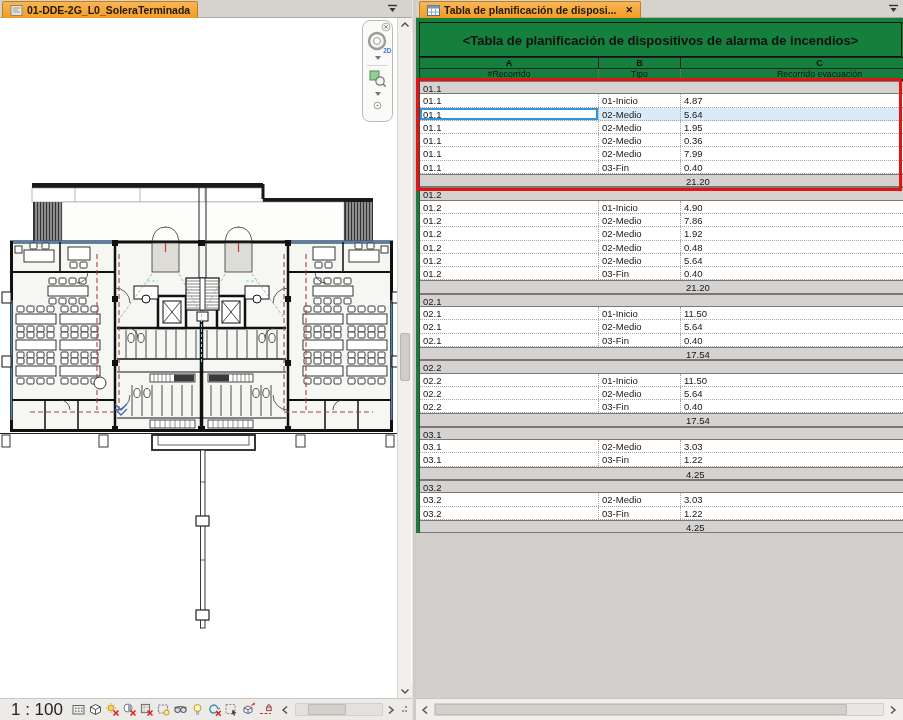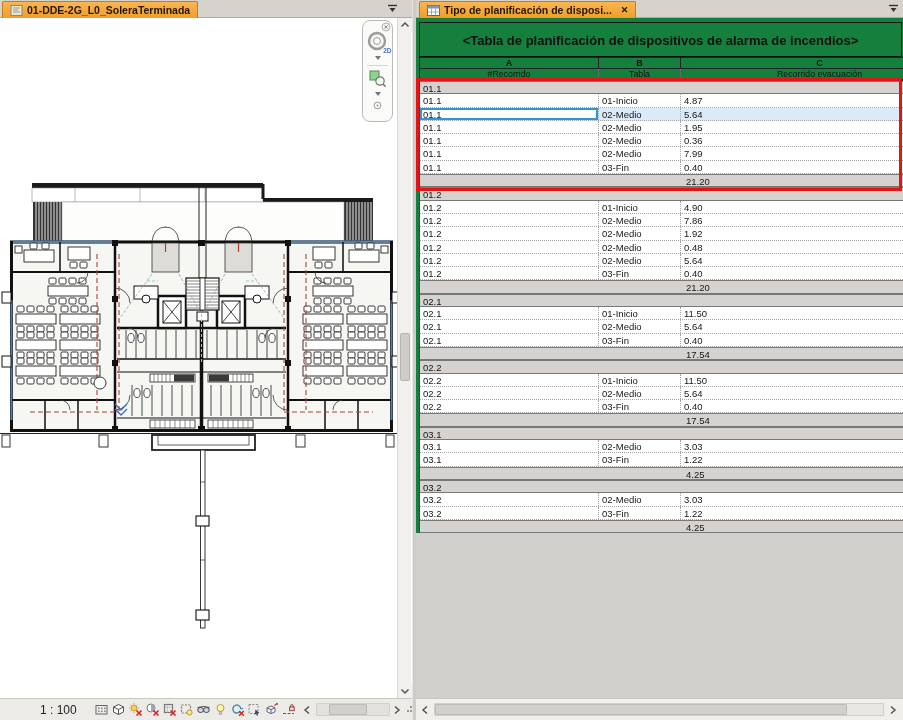--- a/index.html
+++ b/index.html
@@ -26,21 +26,21 @@
                     border-top:4px solid #777;margin:3px 0;}
   .navwidget .divider{width:21px;height:1px;background:#d7d5d1;margin:2px 0;}
   
   .vscroll{position:absolute;left:397px;top:18px;width:14px;bottom:22px;background:#f1f0ee;border-left:1px solid #d8d6d2;}
   .vscroll .btn{position:absolute;left:0;width:14px;height:14px;background:#f1f0ee;}
   .vscroll .btn.up{top:0;} .vscroll .btn.down{bottom:0;}
   .vscroll .thumb{position:absolute;left:2px;top:315px;width:10px;height:48px;background:#cfcdc9;border:1px solid #b7b5b1;border-radius:2px;}
   .bottombar{position:absolute;bottom:0;height:22px;border-top:1px solid #c9c7c2;display:flex;align-items:center;}
   .bottombar.lp{left:0;width:412px;background:#edebe7;}
   .bottombar.rp{left:416px;width:487px;background:#f1efec;}
-  .scale-label{margin-left:40px;font-size:12px;color:#222;min-width:46px;cursor:pointer;}
+  .scale-label{margin-left:11px;font-size:17px;color:#222;min-width:46px;cursor:pointer;}
   .vcb-icons{display:flex;align-items:center;gap:2px;margin-left:8px;}
   .vcb-icons .ic{width:15px;height:15px;cursor:pointer;}
   .hs-arrow{width:12px;height:14px;display:flex;align-items:center;justify-content:center;cursor:pointer;}
   .hs-track{position:relative;height:13px;background:#e3e1dd;border:1px solid #d2d0cc;border-radius:1px;}
   .hs-track.lp{width:88px;margin-left:4px;margin-right:2px;}
   .hs-track.rp{flex:1;margin:0 3px;background:#e9e7e3;}
   .hs-thumb{position:absolute;top:0;height:11px;background:#d2d0cb;border:1px solid #bdbbb6;border-radius:1px;}
   .grip{margin-left:3px;width:8px;height:12px;position:relative;}
   .grip i{position:absolute;width:2px;height:2px;background:#9a9894;}
   
@@ -413,41 +413,41 @@
 
   <div class="splitter"></div>
 
   <div class="tabbar rp">
     <div class="tab" style="left:3px;">
       <svg width="13" height="11" viewBox="0 0 13 11">
         <rect x="0.5" y="0.5" width="12" height="10" fill="#fff" stroke="#51688c"></rect>
         <rect x="0.5" y="0.5" width="12" height="3" fill="#7d96bd"></rect>
         <path d="M4.5,3.5 V10.5 M8.5,3.5 V10.5 M0.5,7 H12.5" stroke="#7d96bd" stroke-width="0.8"></path>
       </svg>
-      <span>Tipo de planificación de disposi...</span>
+      <span>Tabla de planificación de disposi...</span>
       <span class="close">✕</span>
     </div>
     <div class="tab-overflow" style="left:472px;">
       <svg width="11" height="10" viewBox="0 0 11 10">
           <path d="M1,1.5 H10" stroke="#333" stroke-width="1.4"></path>
           <path d="M2.5,4 L5.5,8 L8.5,4 Z" fill="#333"></path>
         </svg>
     </div>
   </div>
 
   <div class="sheet">
     <div class="sch-title">&lt;Tabla de planificación de dispositivos de alarma de incendios&gt;</div>
     <div class="letters">
         <div class="lcell c0">A</div>
         <div class="lcell c1">B</div>
         <div class="lcell c2">C</div>
       </div>
     <div class="headers">
         <div class="lcell c0">#Recorrido</div>
-        <div class="lcell c1">Tabla</div>
+        <div class="lcell c1">Tipo</div>
         <div class="lcell c2">Recorrido evacuación</div>
       </div>
     <div class="schedule-rows">
         <div class="srow ghead">01.1</div>
         <div class="srow data">
           <div class="cell c0">01.1</div>
           <div class="cell c1">01-Inicio</div>
           <div class="cell c2">4.87</div>
         </div>
         <div class="srow data selected">

